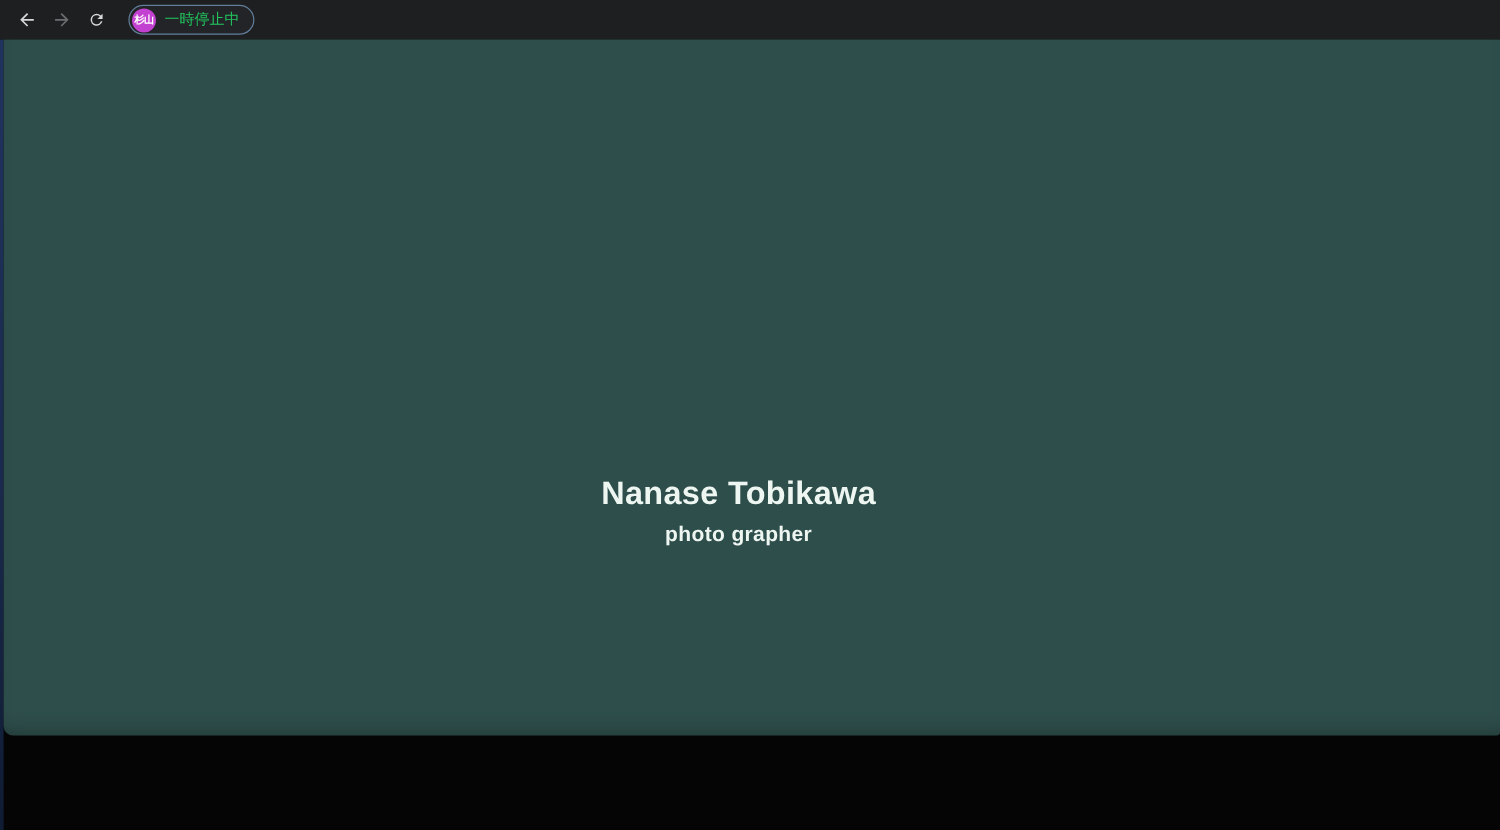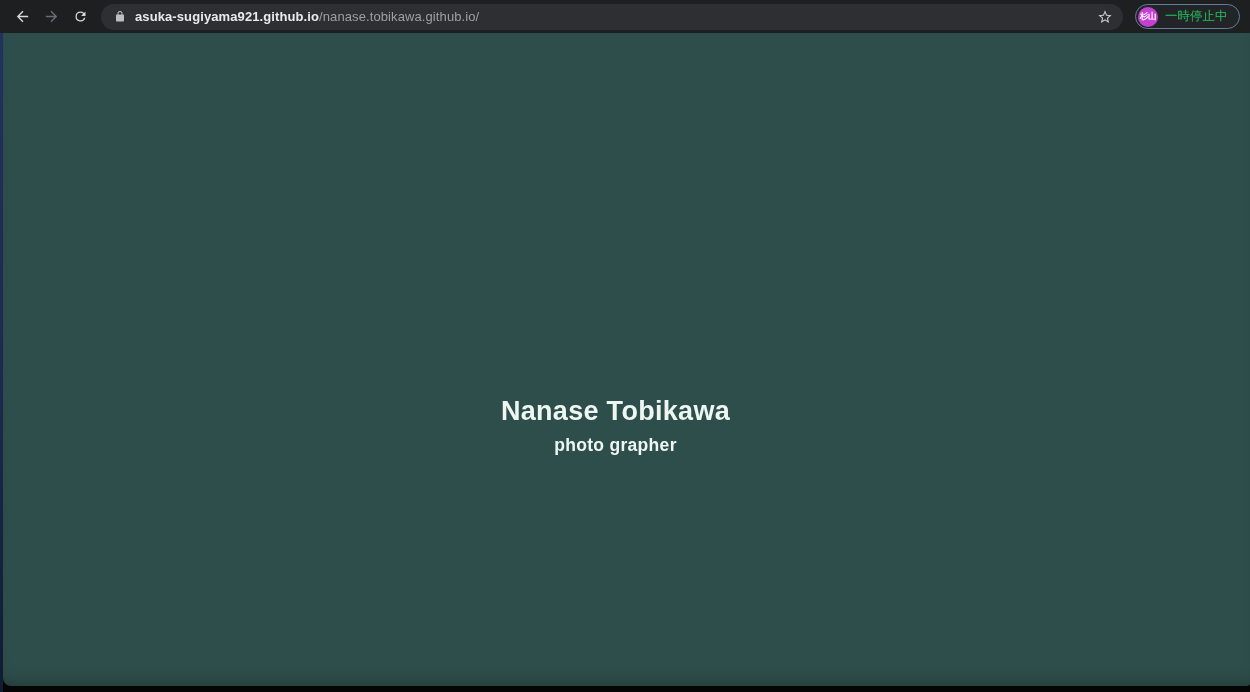--- a/index.html
+++ b/index.html
@@ -71,21 +71,21 @@
 
   
   .edge-strip {
     position: absolute; left: 0; top: 33px; bottom: 0; width: 3px;
     background: linear-gradient(180deg,
       var(--edge-strip-top, #20335f) 0%,
       #1a2a4e 55%,
       var(--edge-strip-bottom, #101c33) 100%);
   }
   .page {
-    position: absolute; left: 3px; right: 0; top: 33px; height: 653px;
+    position: absolute; left: 3px; right: 0; top: 33px; height: 580px;
     background: var(--page-bg, #2e4e4b);
     border-bottom-left-radius: 8px;
     border-bottom-right-radius: 3px;
     box-shadow: inset 0 -14px 18px -14px rgba(0,0,0,0.35);
     padding-left: 12px;
   }
   .hero {
     position: absolute; top: 364px; left: 0; right: 0;
     text-align: center;
     color: var(--page-text, #eef6f2);
@@ -122,34 +122,20 @@
   </div>
 
   <div class="nav-btn">
     <span class="icon">
       <svg width="15" height="15" viewBox="0 0 24 24" fill="currentColor">
         <path d="M17.65 6.35A7.958 7.958 0 0 0 12 4a8 8 0 1 0 7.73 10h-2.08A6 6 0 1 1 12 6c1.66 0 3.14.69 4.22 1.78L13 11h7V4l-2.35 2.35z"></path>
       </svg>
     </span>
   </div>
 
-  <div class="omnibox">
-    <span class="lock-wrap icon">
-      <svg width="12" height="13" viewBox="0 0 24 24" fill="currentColor">
-        <path d="M12 17a2 2 0 1 0 0-4 2 2 0 0 0 0 4zm6-9h-1V6a5 5 0 0 0-10 0v2H6c-1.1 0-2 .9-2 2v10c0 1.1.9 2 2 2h12c1.1 0 2-.9 2-2V10c0-1.1-.9-2-2-2zM8.9 6a3.1 3.1 0 0 1 6.2 0v2H8.9V6z"></path>
-      </svg>
-    </span>
-    <span class="url"><span class="domain">asuka-sugiyama921.github.io</span><span class="path">/nanase.tobikawa.github.io/</span></span>
-    <span class="omni-spacer"></span>
-    <span class="star-btn icon">
-      <svg width="16" height="16" viewBox="0 0 24 24" fill="currentColor">
-        <path d="M22 9.24l-7.19-.62L12 2 9.19 8.63 2 9.24l5.46 4.73L5.82 21 12 17.27 18.18 21l-1.63-7.03L22 9.24zM12 15.4l-3.76 2.27 1-4.28-3.32-2.88 4.38-.38L12 6.1l1.71 4.04 4.38.38-3.32 2.88 1 4.28L12 15.4z"></path>
-      </svg>
-    </span>
-  </div>
 
   <div class="profile-pill">
     <span class="avatar">杉山</span>
     <span class="profile-label">一時停止中</span>
   </div>
 
 </div>
 
 <div class="edge-strip"></div>
 

